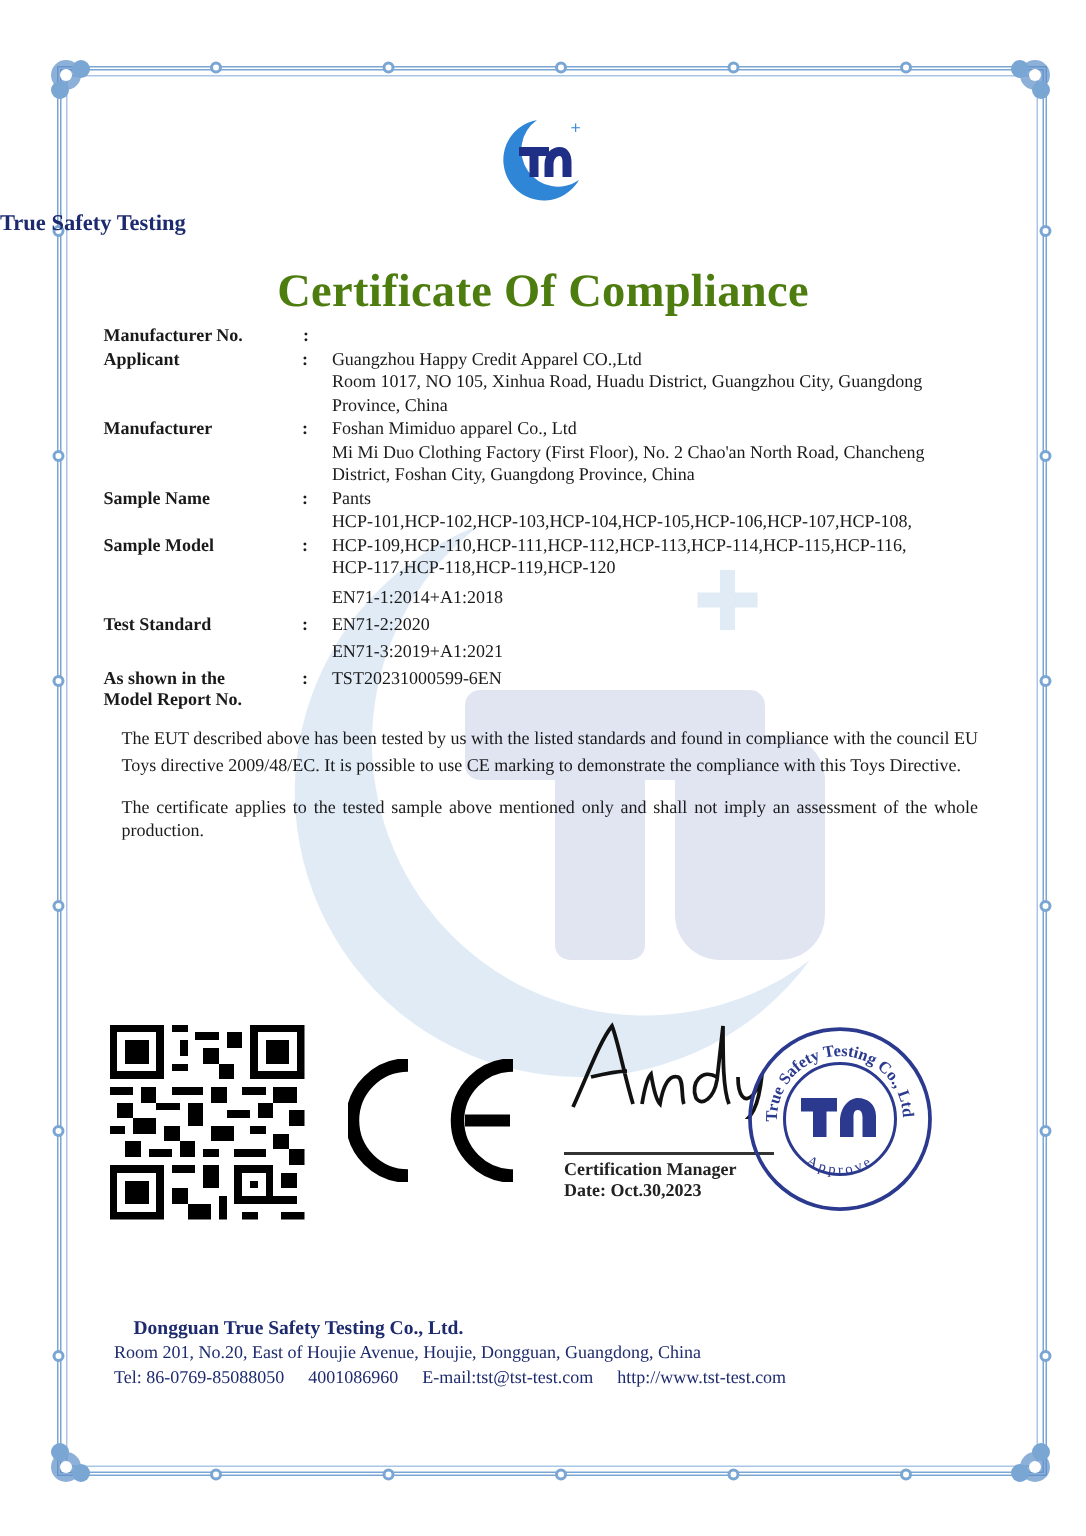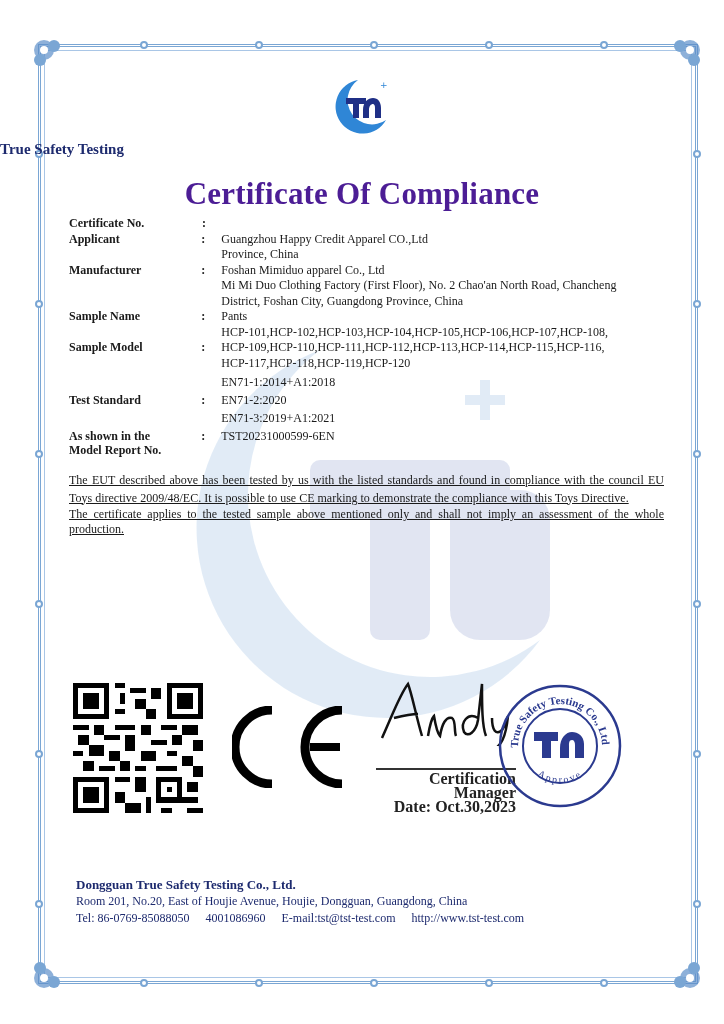--- a/index.html
+++ b/index.html
@@ -4,36 +4,36 @@
 <style>
   html, body { margin:0; padding:0; background:#ffffff; }
   body { width:724px; height:1024px; position:relative; overflow:hidden; font-family:"Liberation Serif", serif; color:#1a1a1a; }
   .border-outer { position:absolute; left:38px; top:44px; width:660px; height:940px; border:3px double #7aa6d4; box-sizing:border-box; }
   .border-inner { position:absolute; left:44px; top:50px; width:648px; height:928px; border:1px solid #a9c6e6; box-sizing:border-box; }
   .knot { position:absolute; width:8px; height:8px; border:2px solid #7aa6d4; border-radius:50%; background:#fff; box-sizing:border-box; }
   .corner { position:absolute; width:40px; height:40px; }
   .watermark { position:absolute; left:110px; top:340px; width:520px; height:380px; opacity:0.13; }
   .logo { position:absolute; left:330px; top:76px; width:62px; height:62px; }
   .brand { position:absolute; left:0; width:724px; top:141px; text-align:left; font-size:15px; font-weight:bold; color:#1d2a6e; }
-  .title { position:absolute; left:0; width:724px; top:176px; text-align:center; font-size:31px; font-weight:bold; color:#4c1d95; letter-spacing:0.2px; }
+  .title { position:absolute; left:0; width:724px; top:176px; text-align:center; font-size:31px; font-weight:bold; color:#4d7c0f; letter-spacing:0.2px; }
   .fields { position:absolute; left:69px; top:216px; width:600px; font-size:12px; line-height:15.5px; }
   .row { display:flex; }
   .lbl { width:133px; font-weight:bold; }
   .colon { width:20px; font-weight:bold; }
   .val { width:450px; }
   .para { position:absolute; left:69px; top:472px; width:595px; font-size:12px; line-height:17.5px; text-align:justify; }
-  .para p { margin:0;text-decoration:underline; }
+  .para p { margin:12px; }
   .qr { position:absolute; left:73px; top:683px; width:130px; height:130px; }
   .ce { position:absolute; left:232px; top:706px; width:118px; height:82px; }
   .sig { position:absolute; left:378px; top:676px; width:150px; height:70px; }
   .sigline { position:absolute; left:376px; top:768px; width:140px; border-top:2px solid #333; }
-  .mgr { position:absolute; left:376px; top:772px; width:140px; text-align:right; font-size:16px; font-weight:bold; line-height:14px; color:#222; }
+  .mgr { position:absolute; left:376px; top:772px; width:140px; text-align:left; font-size:12px; font-weight:bold; line-height:14px; color:#222; }
   .stamp { position:absolute; left:496px; top:682px; width:128px; height:128px; }
   .footer { position:absolute; left:76px; top:876px; width:600px; font-size:12px; color:#1d2a6e; line-height:17px; }
-  .footer .co { font-weight:bold; font-size:13px; }
+  .footer .co { font-weight:bold; font-size:13px;margin-left:13px; }
   .footer .contact span { margin-right:13px; }
 </style>
 </head>
 <body>
 
 <div class="border-outer"></div>
 <div class="border-inner"></div>
 <svg class="corner" style="left:30px;top:36px" viewBox="0 0 40 40">
     <circle cx="14" cy="14" r="10" fill="#5d8fc9" opacity="0.7"></circle>
     <circle cx="24" cy="10" r="6" fill="#7aa6d4"></circle>
@@ -94,28 +94,29 @@
   <path d="M28 4 A27 27 0 1 0 56 44 A23 23 0 1 1 28 4 Z" fill="#2f86d6"></path>
   <path d="M16 22 h20 v6 h-7 v14 h-6 v-14 h-7 z" fill="#1f2f86"></path>
   <path d="M33 34 c0-8 5-12 10-12 c5 0 8 4 8 10 v10 h-6 v-10 c0-3-1-4-2-4 c-2 0-4 2-4 6 v8 h-6 z" fill="#1f2f86"></path>
   <text x="50" y="12" font-size="9" fill="#2f86d6" font-family="DejaVu Sans, sans-serif">+</text>
 </svg>
 <div class="brand">True Safety Testing</div>
 <div class="title">Certificate Of Compliance</div>
 
 <div class="fields">
   <div class="row">
-    <div class="lbl">Certificate No.</div>
+    <div class="lbl">Manufacturer No.</div>
     <div class="colon">:</div>
   </div>
   <div class="row">
     <div class="lbl">Applicant</div>
     <div class="colon">:</div>
     <div class="val">
       <div>Guangzhou Happy Credit Apparel CO.,Ltd</div>
+      <div>Room 1017, NO 105, Xinhua Road, Huadu District, Guangzhou City, Guangdong</div>
       <div>Province, China</div>
     </div>
   </div>
   <div class="row">
     <div class="lbl">Manufacturer</div>
     <div class="colon">:</div>
     <div class="val">
       <div>Foshan Mimiduo apparel Co., Ltd</div>
       <div>Mi Mi Duo Clothing Factory (First Floor), No. 2 Chao'an North Road, Chancheng</div>
       <div>District, Foshan City, Guangdong Province, China</div>

